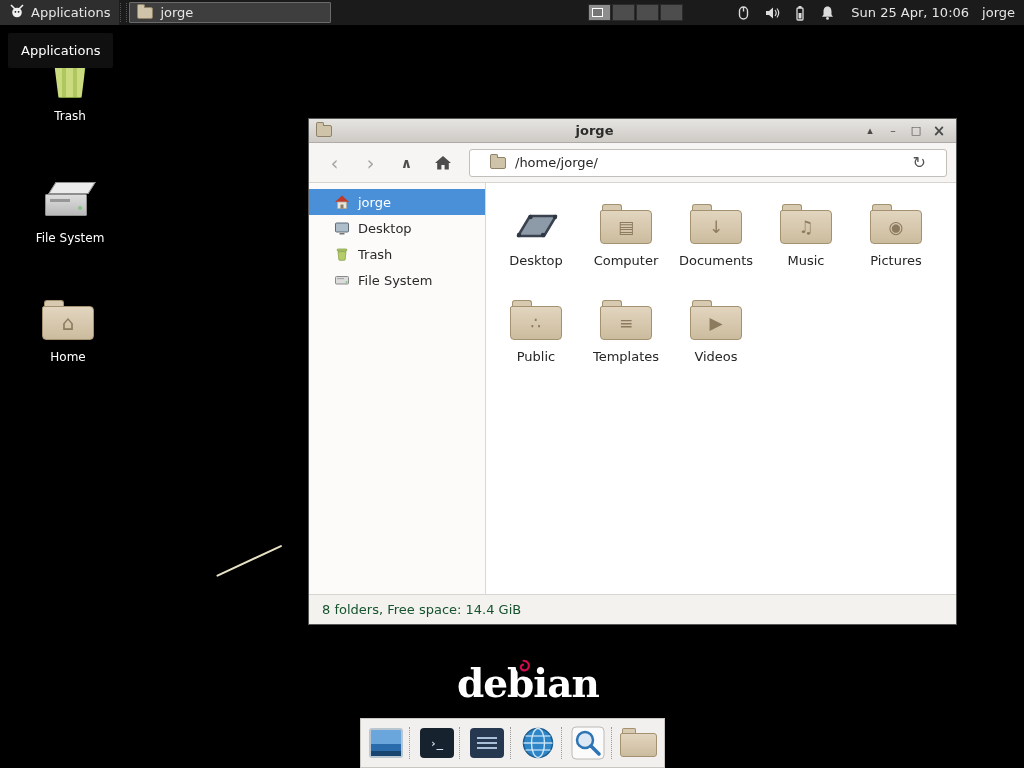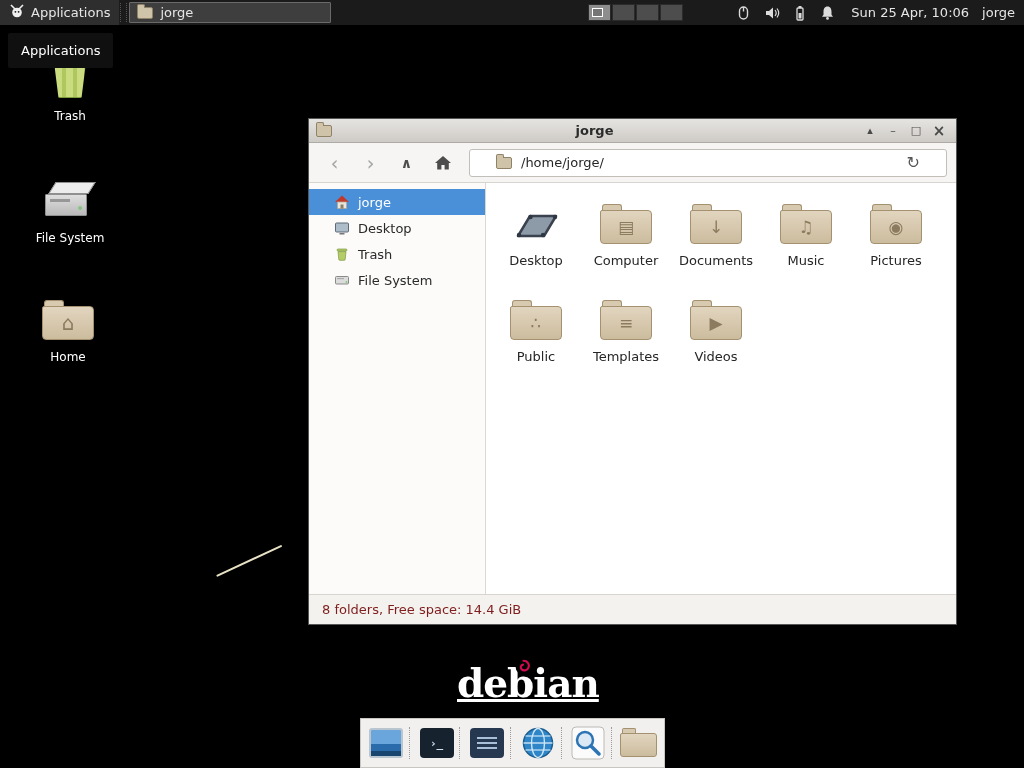--- a/index.html
+++ b/index.html
@@ -51,36 +51,36 @@
   .titlebar{height:24px;background:linear-gradient(#e6e4e1,#cecbc6);border-bottom:1px solid #aeaba6;display:flex;align-items:center;padding:0 7px;flex:none;}
   .titlebar .title{flex:1;text-align:center;font-weight:bold;font-size:13px;color:#2b2b2b;}
   .tb-btn{width:20px;height:18px;display:flex;align-items:center;justify-content:center;color:#4a4a4a;font-size:11px;margin-left:3px;flex:none;}
   .tb-btn.close{font-size:15px;font-weight:bold;}
   .menubar{height:26px;display:flex;align-items:center;padding:0 5px;font-size:13px;color:#2a2a2a;background:#f6f5f3;flex:none;}
   .menu-item{padding:4px 9px;}
   .toolbar{height:40px;display:flex;align-items:center;padding:0 9px;gap:3px;border-bottom:1px solid #d8d5d0;background:#f6f5f3;flex:none;}
   .tool-btn{width:33px;height:28px;display:flex;align-items:center;justify-content:center;font-size:19px;color:#4e4e4e;border-radius:3px;}
   .tool-btn.dim{color:#a5a5a5;}
   .tool-btn.up{font-size:14px;font-weight:bold;}
-  .pathbar{flex:1;height:28px;margin-left:7px;background:#fff;border:1px solid #c2bfba;border-radius:3px;display:flex;align-items:center;padding:0 26px;gap:9px;font-size:13px;color:#262626;}
+  .pathbar{flex:1;height:28px;margin-left:7px;background:#fff;border:1px solid #c2bfba;border-radius:3px;display:flex;align-items:center;padding:0 20px;gap:9px;font-size:13px;color:#262626;}
   .pathbar .reload{margin-left:auto;color:#555;font-size:16px;}
   .content{flex:1;display:flex;min-height:0;}
   .sidebar{width:177px;background:#fcfbfa;border-right:1px solid #dbd8d4;padding-top:6px;font-size:13px;color:#2a2a2a;flex:none;}
   .side-header{font-weight:bold;height:24px;line-height:24px;padding-left:13px;color:#333;}
   .side-header.devices{height:26px;line-height:26px;}
   .side-item{display:flex;align-items:center;gap:8px;padding-left:25px;height:26px;}
   .side-item svg{flex:none;}
   .side-item.selected{background:#4a90d9;color:#fff;}
   .files{flex:1;background:#fff;padding:16px 0 0 5px;display:flex;flex-wrap:wrap;align-content:flex-start;}
   .file-cell{width:90px;height:96px;display:flex;flex-direction:column;align-items:center;padding-top:4px;font-size:13px;color:#262626;}
   .file-label{margin-top:8px;white-space:nowrap;}
-  .statusbar{height:30px;border-top:1px solid #d8d5d0;background:#f3f2ef;display:flex;align-items:center;padding:0 13px;font-size:13px;color:#7f1d1d;flex:none;}
-
-  
-  #debian-logo{position:absolute;left:457px;top:660px;color:#fff;font-family:"DejaVu Serif","Liberation Serif",serif;font-weight:bold;font-size:39px;letter-spacing:-1px;z-index:5;text-decoration:underline;}
+  .statusbar{height:30px;border-top:1px solid #d8d5d0;background:#f3f2ef;display:flex;align-items:center;padding:0 13px;font-size:13px;color:#14532d;flex:none;}
+
+  
+  #debian-logo{position:absolute;left:457px;top:660px;color:#fff;font-family:"DejaVu Serif","Liberation Serif",serif;font-weight:bold;font-size:39px;letter-spacing:-1px;z-index:5;}
   #debian-swirl{position:absolute;left:58px;top:-2px;}
 
   
   #artifact-line{position:absolute;left:217px;top:575px;width:72px;height:2px;background:#e9e3c6;transform:rotate(-25deg);transform-origin:0 100%;border-radius:1px;}
 
   
   #dock{position:absolute;left:360px;top:718px;width:305px;height:50px;background:#f1f0ee;border:1px solid #c9c6c1;display:flex;align-items:center;justify-content:center;padding:0 4px;z-index:40;}
   .dock-item{width:44px;height:42px;display:flex;align-items:center;justify-content:center;}
   .dock-sep{width:5px;height:32px;border-left:1px dotted #9a9a9a;margin:0 2px;}
   .dock-desktop{width:34px;height:30px;background:linear-gradient(#6aa5dc 0 55%,#2a6cab 55%);border:2px solid #b9c5cf;border-radius:3px;position:relative;}

